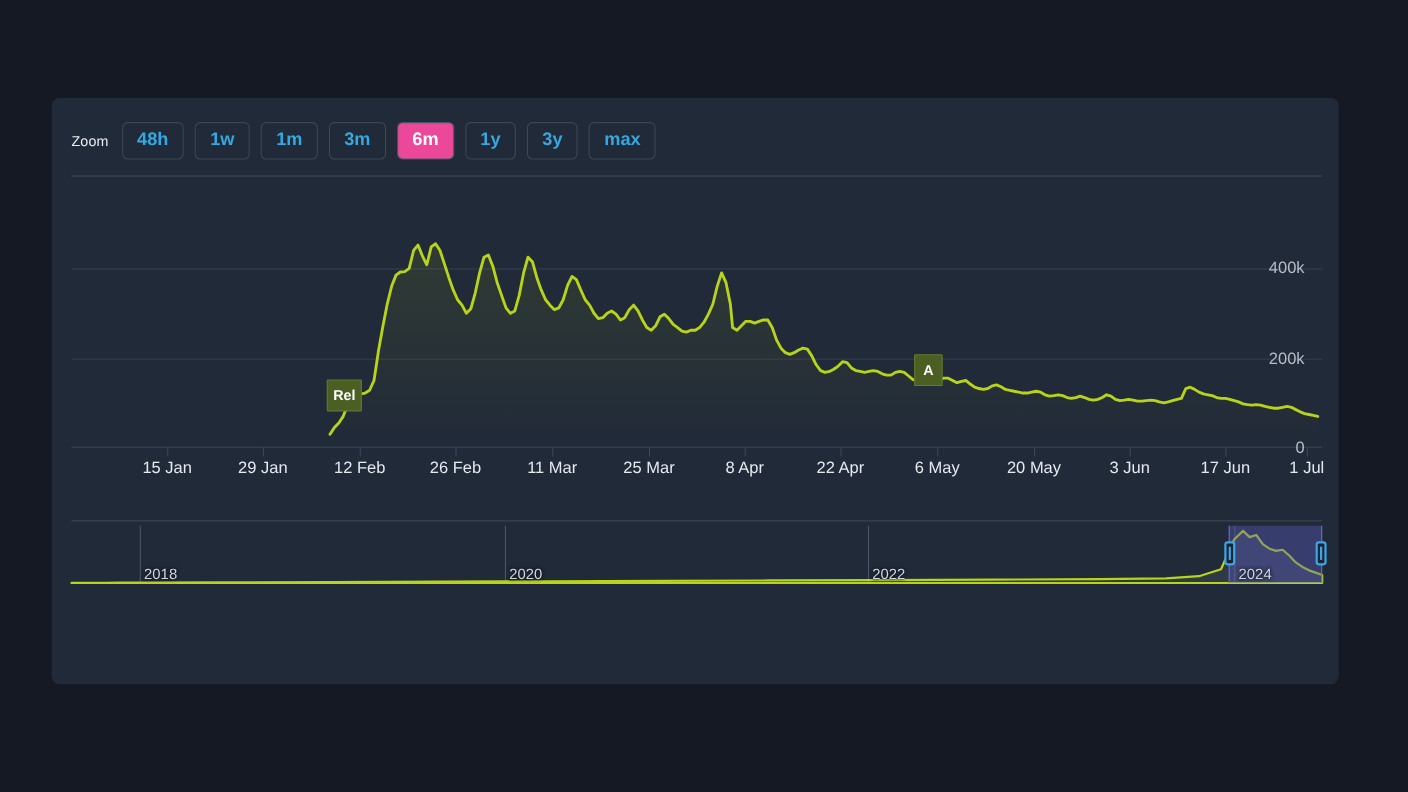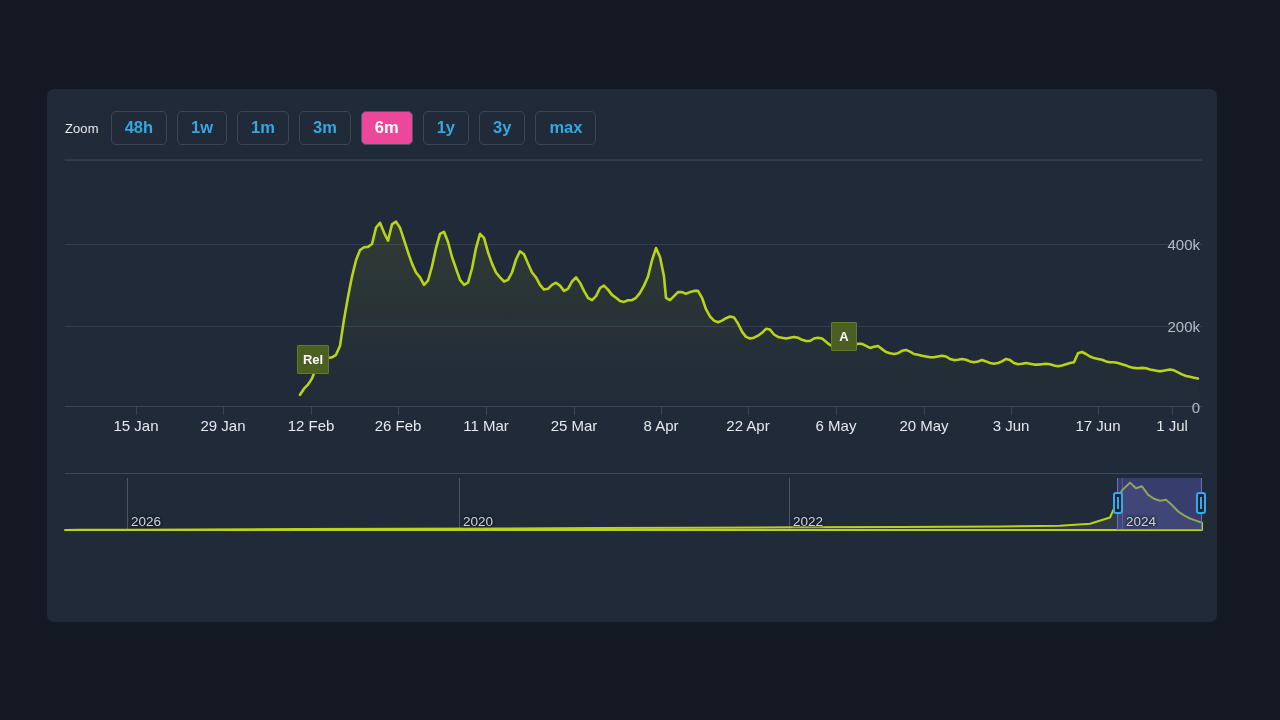--- a/index.html
+++ b/index.html
@@ -98,21 +98,21 @@
   .baseline {
     position: absolute;
     left: 0;
     bottom: 0;
     width: 100%;
     height: 1px;
     background: #3a4658;
   }
   .ylabel {
     position: absolute;
-    right: 2px;
+    right: 16px;
     color: #b6bcc6;
     font-size: 15px;
     transform: translateY(-50%);
     white-space: nowrap;
   }
   .chart-svg {
     position: absolute;
     left: 0; top: 0;
     width: 100%; height: 100%;
     overflow: visible;
@@ -130,21 +130,21 @@
     align-items: center;
     justify-content: center;
     box-sizing: border-box;
     cursor: pointer;
     border-radius: 1px;
   }
 
   
   .xaxis {
     position: absolute;
-    left: 4px;
+    left: 20px;
     top: 318px;   
     width: 1137px;
     height: 44px;
   }
   .xtick {
     position: absolute;
     top: 0;
     width: 1px;
     height: 8px;
     background: #3a4658;
@@ -366,21 +366,21 @@
             <div class="nav-vline" style="left: 724px;"></div>
             <div class="nav-vline" style="left: 1057px;"></div>
           </div>
         <svg class="nav-svg" id="nav-svg" viewBox="0 0 1137 52" preserveAspectRatio="none">
           <path id="nav-line" fill="rgba(255,255,255,0.07)" stroke="#b8d419" stroke-width="2" stroke-linejoin="round" stroke-linecap="round" d="M0.0 51.9 L15.0 51.8 L30.0 51.8 L45.0 51.7 L62.0 51.7 L135.0 51.4 L235.0 51.1 L335.0 50.8 L435.0 50.5 L535.0 50.1 L635.0 49.7 L735.0 49.3 L835.0 48.9 L935.0 48.5 L995.0 47.8 L1025.0 45.8 L1045.0 39.5 L1057.0 12.4 L1065.0 4.6 L1071.0 10.3 L1077.0 8.3 L1083.0 16.6 L1089.0 20.8 L1095.0 22.8 L1101.0 21.8 L1107.0 27.0 L1113.0 33.3 L1119.0 37.4 L1125.0 40.5 L1131.0 42.6 L1137.0 44.7 L1137.0 52 L0.0 52 Z"></path>
         </svg>
         <div class="nav-mask" id="nav-mask" style="left: 1052px; width: 85px;"></div>
         <div class="nav-handle" id="nav-handle-left" style="left: 1048px;"></div>
         <div class="nav-handle" id="nav-handle-right" style="left: 1131px;"></div>
         <div id="nav-years">
-            <div class="nav-year" style="left: 66px;">2026</div>
+            <div class="nav-year" style="left: 66px;">2018</div>
             <div class="nav-year" style="left: 398px;">2020</div>
             <div class="nav-year" style="left: 728px;">2022</div>
             <div class="nav-year" style="left: 1061px;">2024</div>
           </div>
       </div>
     </div>
 
 
 
   </div>

